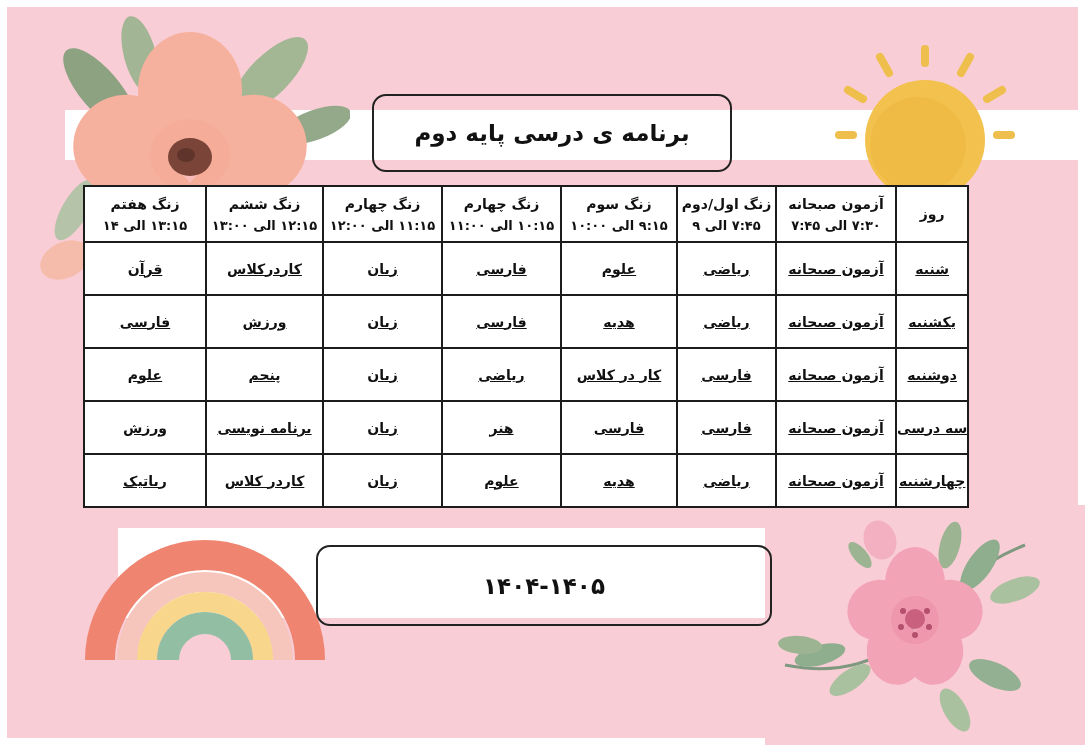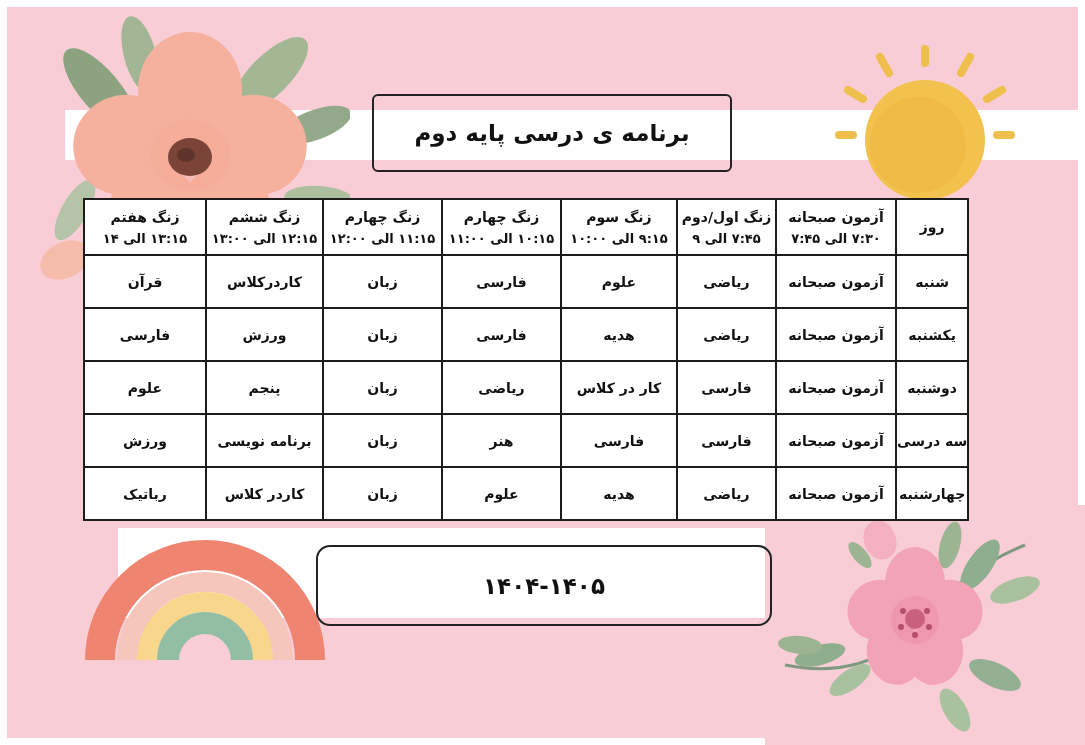--- a/index.html
+++ b/index.html
@@ -11,32 +11,32 @@
   .page{position:absolute;inset:7px;background:#f9cdd6;}
   .band{position:absolute;background:#ffffff;}
   .band-top{left:65px;top:110px;width:1013px;height:50px;}
   .band-bottom{left:118px;top:528px;width:674px;height:90px;}
   .deco{position:absolute;pointer-events:none;}
   .outline-box{
     position:absolute;border:2px solid #222222;background:transparent;
     display:flex;align-items:center;justify-content:center;
     color:#111111;font-weight:bold;
   }
-  .title-box{left:372px;top:94px;width:356px;height:74px;border-radius:6px;font-size:23px;}
+  .title-box{left:372px;top:94px;width:356px;height:74px;border-radius:14px;font-size:23px;}
   .year-box{left:316px;top:545px;width:452px;height:77px;border-radius:14px;font-size:23px;gap:10px;}
   .year-box .nums{display:inline-flex;direction:ltr;align-items:flex-end;}
   table.timetable{
-    position:absolute;left:83px;top:185px;border-collapse:collapse;table-layout:fixed;margin-top:13px;
+    position:absolute;left:83px;top:185px;border-collapse:collapse;table-layout:fixed;
   }
   .timetable th,.timetable td{
     border:2px solid #1c1c1c;background:#ffffff;text-align:center;vertical-align:middle;
     font-weight:bold;color:#111111;padding:0;white-space:nowrap;overflow:hidden;
   }
   .timetable th{height:54px;}
-  .timetable td{height:51px;font-size:14px;}
+  .timetable td{height:51px;font-size:14px;text-decoration:underline;}
   .col-title{font-size:14px;line-height:18px;}
   .col-time{font-size:13px;line-height:16px;margin-top:5px;}
 </style>
 </head>
 <body dir="rtl">
 
 <div class="page"></div>
 
 <div class="band band-top"></div>
 <div class="band band-bottom"></div>

